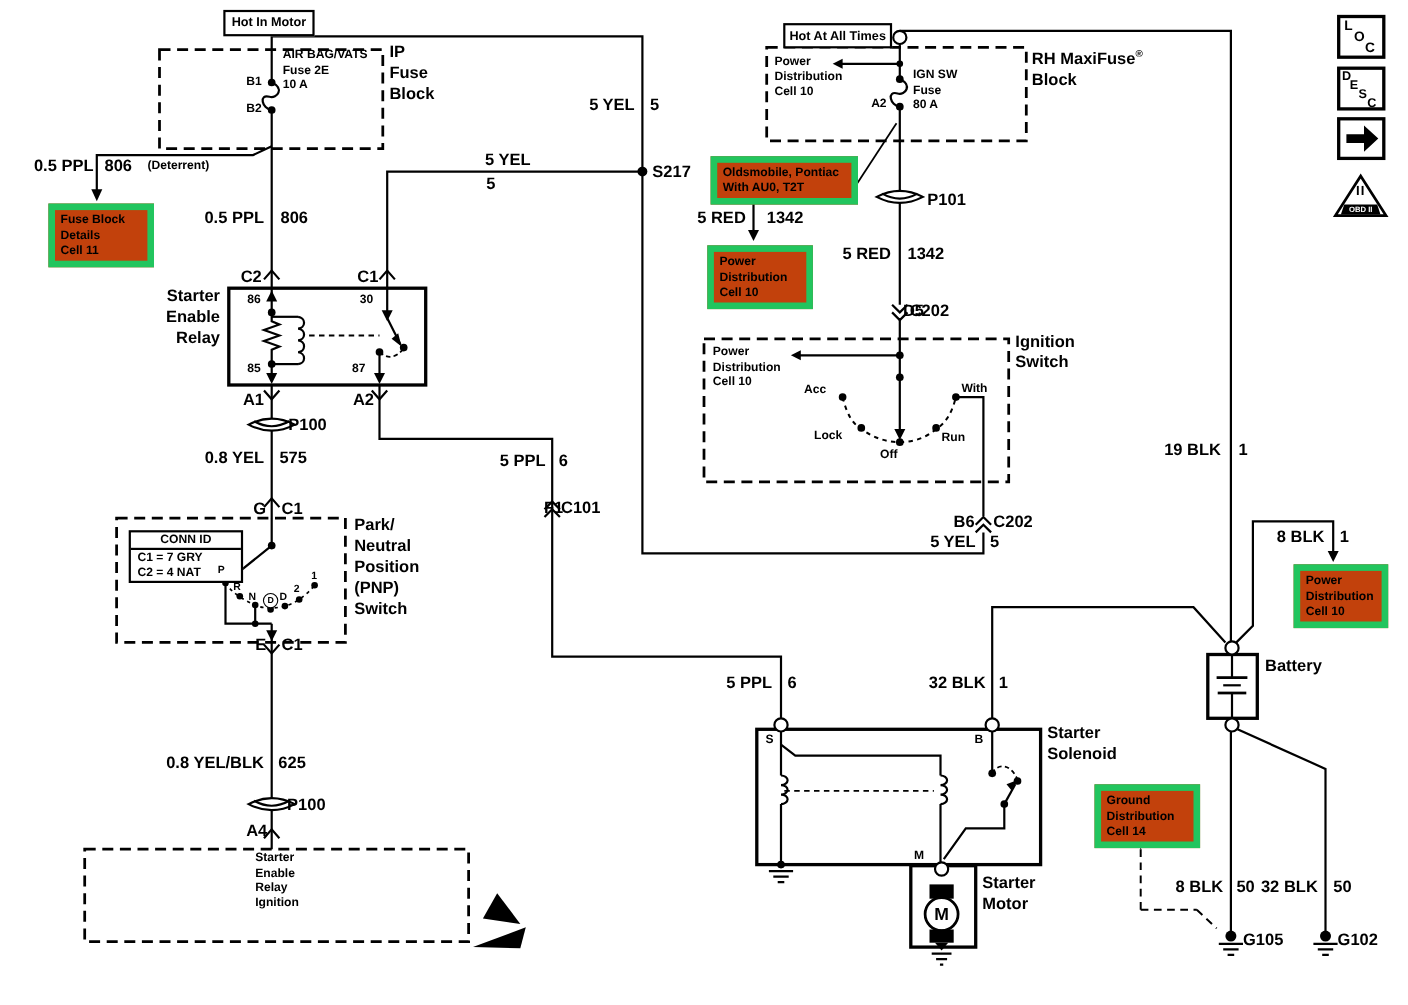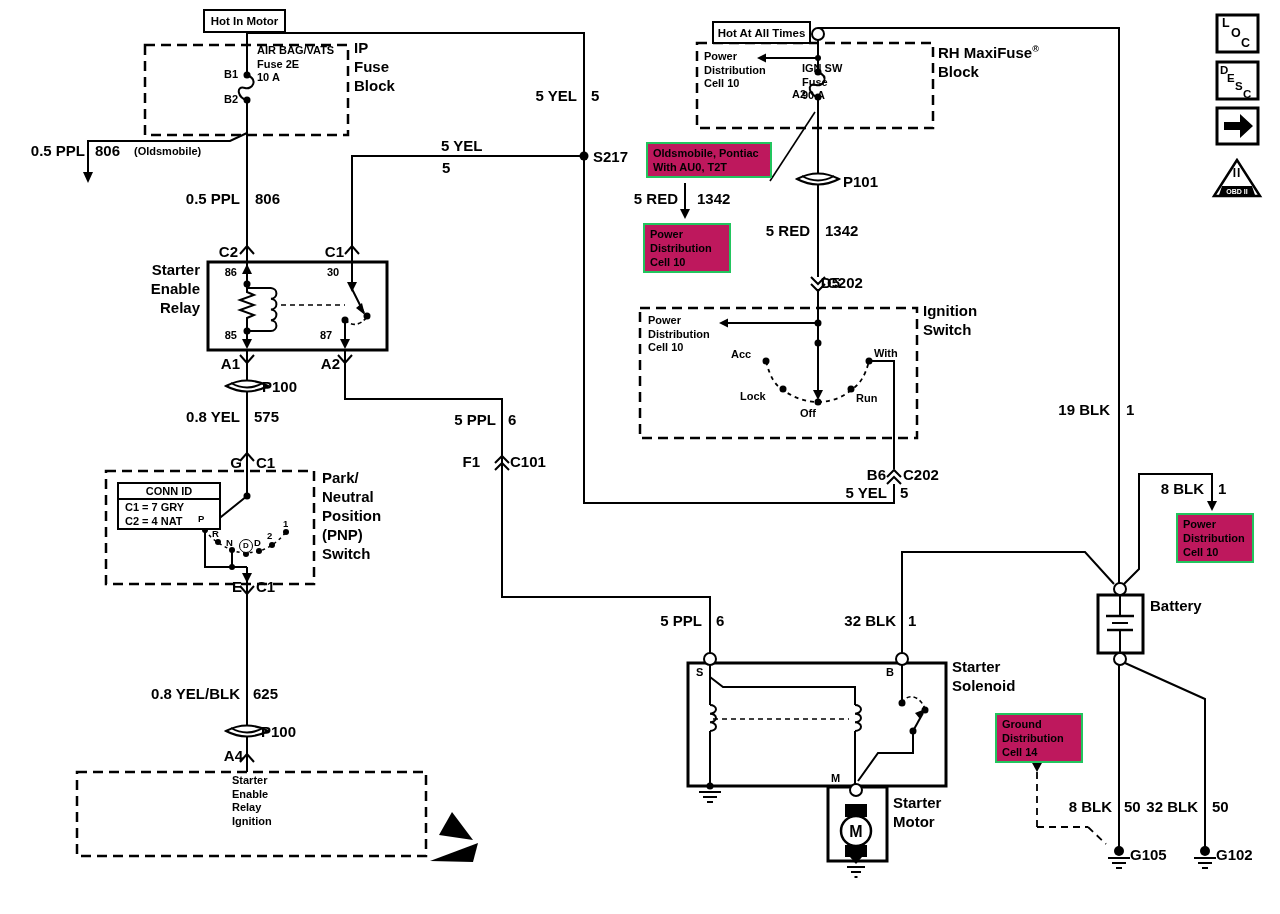--- a/index.html
+++ b/index.html
@@ -3,21 +3,21 @@
 <meta charset="utf-8">
 <style>
   html,body{margin:0;padding:0;background:#fff}
   #stage{position:relative;width:1280px;height:914px;background:#fff;color:#000;
          font-family:"Liberation Sans",sans-serif;overflow:hidden}
   #wiresvg{position:absolute;left:0;top:0}
   .L{position:absolute;font-weight:bold;font-size:15px;line-height:19px;white-space:nowrap}
   .S{position:absolute;font-weight:bold;font-size:11px;line-height:13.5px;white-space:nowrap}
   .R{text-align:right}
   .lines div{white-space:nowrap}
-  .nbox{position:absolute;border:2px solid #22c55e;background:#be185d;padding:2px 5px;
+  .nbox{position:absolute;border:6px solid #22c55e;background:#c2410c;padding:2px 5px;
         font-weight:bold;font-size:11px;line-height:14px}
   .hbox{position:absolute;border:2.5px solid #000;background:#fff;font-weight:bold;font-size:11.5px;
         display:flex;align-items:center;justify-content:center;white-space:nowrap}
   .cid{position:absolute;border:2.5px solid #000;background:#fff}
   .cid .hd{font-weight:bold;font-size:11px;text-align:center;border-bottom:2px solid #000;padding:1px 4px}
   .cid .rw{font-weight:bold;font-size:11px;line-height:14px;padding:0 0 0 6px}
   .xs{position:absolute;font-weight:bold;font-size:9.5px;line-height:11px;white-space:nowrap}
   .circD{position:absolute;width:12px;height:12px;border:1.5px solid #000;border-radius:50%;
          font-size:8px;font-weight:bold;text-align:center;line-height:11px;background:#fff}
   sup{font-size:9px}
@@ -245,21 +245,26 @@
   <div>IP</div>
   <div>Fuse</div>
   <div>Block</div>
 </div>
 
 <div class="L R" style="left:520px;top:86px;width:57px">5 YEL</div>
 <div class="L" style="left:591px;top:86px">5</div>
 
 <div class="L R" style="left:20px;top:141px;width:65px">0.5 PPL</div>
 <div class="L" style="left:95px;top:141px">806</div>
-<div class="S" style="left:134px;top:145px">(Oldsmobile)</div>
+<div class="S" style="left:134px;top:145px">(Deterrent)</div>
+<div class="nbox lines" style="left:44px;top:185px;width:74px">
+  <div>Fuse Block</div>
+  <div>Details</div>
+  <div>Cell 11</div>
+</div>
 <div class="L R" style="left:168px;top:189px;width:72px">0.5 PPL</div>
 <div class="L" style="left:255px;top:189px">806</div>
 
 <div class="L R" style="left:210px;top:242px;width:28px">C2</div>
 <div class="L R" style="left:318px;top:242px;width:26px">C1</div>
 <div class="L R lines" style="left:118px;top:260px;width:82px">
   <div>Starter</div>
   <div>Enable</div>
   <div>Relay</div>
 </div>
@@ -308,24 +313,24 @@
   <div>Enable</div>
   <div>Relay</div>
   <div>Ignition</div>
 </div>
 
 <div class="S lines" style="left:704px;top:50px">
   <div>Power</div>
   <div>Distribution</div>
   <div>Cell 10</div>
 </div>
-<div class="S lines" style="left:802px;top:62px">
+<div class="S lines" style="left:830px;top:62px">
   <div>IGN SW</div>
   <div>Fuse</div>
-  <div>90 A</div>
+  <div>80 A</div>
 </div>
 <div class="S R" style="left:780px;top:88px;width:26px">A2</div>
 <div class="L lines" style="left:938px;top:40px">
   <div><span>RH MaxiFuse</span><sup>®</sup></div>
   <div>Block</div>
 </div>
 
 <div class="nbox lines" style="left:646px;top:142px;width:112px">
   <div>Oldsmobile, Pontiac</div>
   <div>With AU0, T2T</div>
@@ -361,21 +366,21 @@
 <div class="L" style="left:903px;top:465px">C202</div>
 <div class="L R" style="left:840px;top:483px;width:47px">5 YEL</div>
 <div class="L" style="left:900px;top:483px">5</div>
 
 <div class="L" style="left:593px;top:147px">S217</div>
 <div class="L" style="left:441px;top:136px">5 YEL</div>
 <div class="L" style="left:442px;top:158px">5</div>
 
 <div class="L R" style="left:448px;top:410px;width:48px">5 PPL</div>
 <div class="L" style="left:508px;top:410px">6</div>
-<div class="L R" style="left:458px;top:452px;width:22px">F1</div>
+<div class="L R" style="left:490px;top:452px;width:22px">F1</div>
 <div class="L" style="left:510px;top:452px">C101</div>
 <div class="L R" style="left:654px;top:611px;width:48px">5 PPL</div>
 <div class="L" style="left:716px;top:611px">6</div>
 <div class="L R" style="left:838px;top:611px;width:58px">32 BLK</div>
 <div class="L" style="left:908px;top:611px">1</div>
 
 <div class="S" style="left:696px;top:666px">S</div>
 <div class="S" style="left:886px;top:666px">B</div>
 <div class="S" style="left:831px;top:772px">M</div>
 <div class="L lines" style="left:952px;top:657px">

